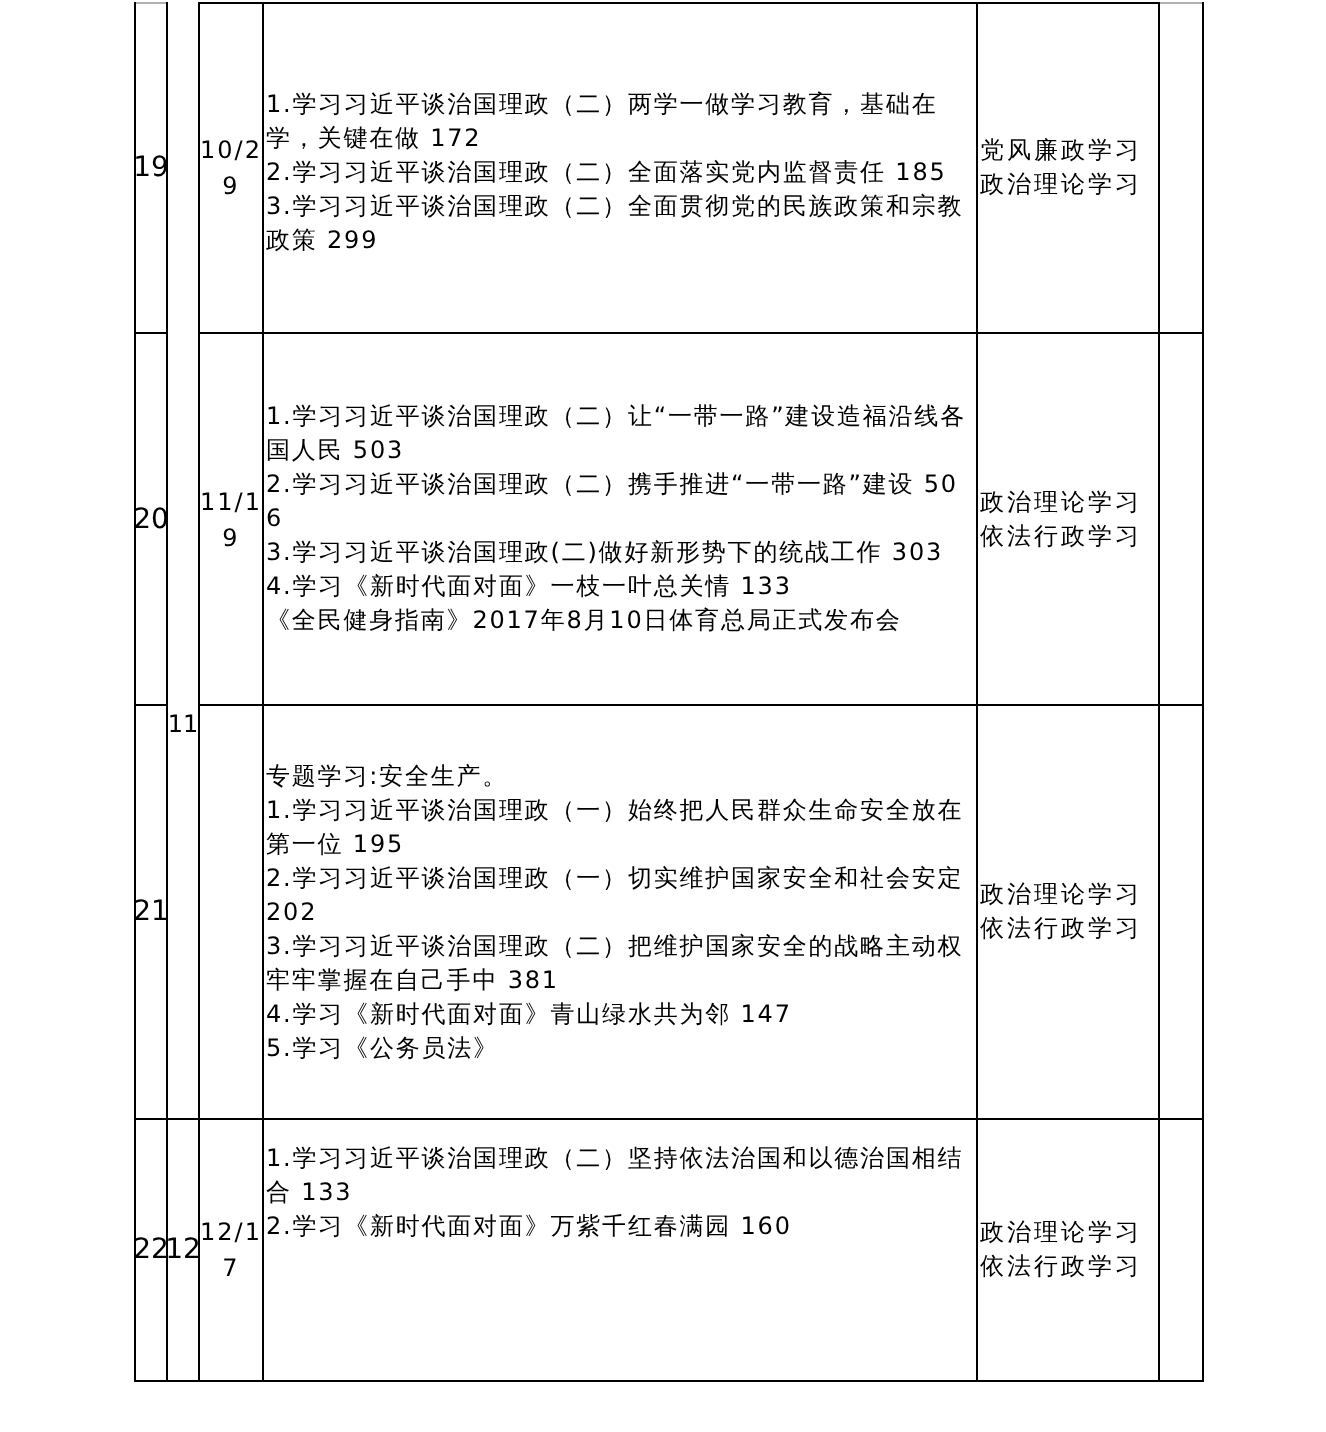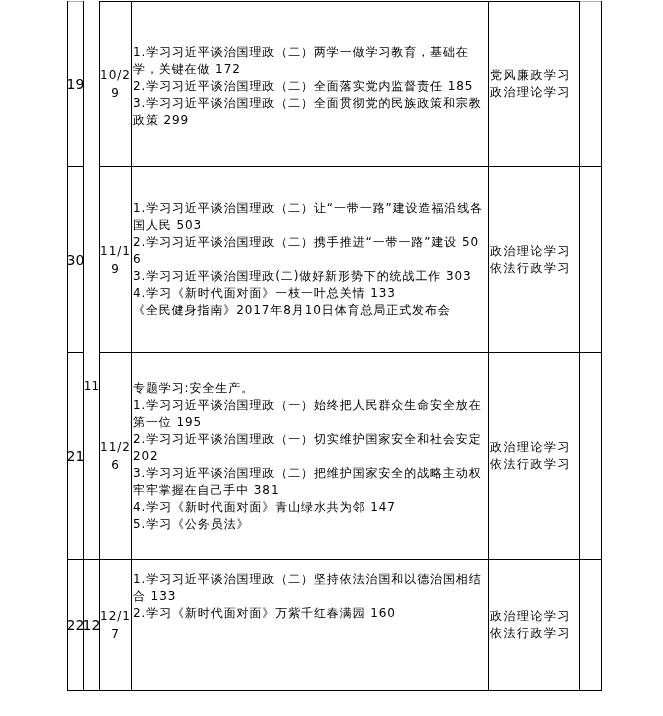--- a/index.html
+++ b/index.html
@@ -8,21 +8,21 @@
     .page { position: absolute; left: 0; top: 0; width: 663px; height: 716px; }
     .ln { position: absolute; background: #000; }
     .ln.gray { background: #b0b0b0; }
     .cell { position: absolute; box-sizing: border-box; display: flex; align-items: center; }
     .num { font-size: 14px; justify-content: center; letter-spacing: 0px; }
     .date { font-size: 12px; justify-content: center; text-align: center; line-height: 18px; letter-spacing: 1px; }
     .content { font-size: 12px; line-height: 17px; padding-left: 1px; padding-right: 1px; letter-spacing: 0.9px; }
     .content .inner { width: 100%; }
     .content .line { display: block; white-space: normal; word-break: break-all; }
     .cat { font-size: 12px; line-height: 17px; letter-spacing: 1.5px; padding-left: 1px; }
-    .month { font-size: 12px; justify-content: center; align-items: flex-start; margin-top: 24px; }
+    .month { font-size: 12px; justify-content: center; align-items: flex-start; }
   </style>
 </head>
 <body>
 
 <div class="page">
 
   <div class="ln gray" style="left:67px;top:1px;width:16px;height:1px;"></div>
   <div class="ln" style="left:99px;top:1px;width:480px;height:1px;"></div>
   <div class="ln gray" style="left:579px;top:1px;width:23px;height:1px;"></div>
 
@@ -65,21 +65,21 @@
     <div>
       <div>党风廉政学习</div>
       <div>政治理论学习</div>
     </div>
   </div>
   <div class="cell" style="left:580px;top:2px;width:21px;height:164px;">
     <span></span>
   </div>
 
   <div class="cell num" style="left:68px;top:167px;width:15px;height:185px;">
-    <span>30</span>
+    <span>20</span>
   </div>
   <div class="cell date" style="left:100px;top:167px;width:31px;height:185px;">
     <div>
       <div>11/1</div>
       <div>9</div>
     </div>
   </div>
   <div class="cell content" style="left:132px;top:167px;width:356px;height:185px;">
     <div class="inner">
       <span class="line">1.学习习近平谈治国理政（二）让“一带一路”建设造福沿线各国人民 503</span>
@@ -94,26 +94,20 @@
       <div>政治理论学习</div>
       <div>依法行政学习</div>
     </div>
   </div>
   <div class="cell" style="left:580px;top:167px;width:21px;height:185px;">
     <span></span>
   </div>
 
   <div class="cell num" style="left:68px;top:353px;width:15px;height:206px;">
     <span>21</span>
-  </div>
-  <div class="cell date" style="left:100px;top:353px;width:31px;height:206px;">
-    <div>
-      <div>11/2</div>
-      <div>6</div>
-    </div>
   </div>
   <div class="cell content" style="left:132px;top:353px;width:356px;height:206px;">
     <div class="inner">
       <span class="line">专题学习:安全生产。</span>
       <span class="line">1.学习习近平谈治国理政（一）始终把人民群众生命安全放在第一位 195</span>
       <span class="line">2.学习习近平谈治国理政（一）切实维护国家安全和社会安定 202</span>
       <span class="line">3.学习习近平谈治国理政（二）把维护国家安全的战略主动权牢牢掌握在自己手中 381</span>
       <span class="line">4.学习《新时代面对面》青山绿水共为邻 147</span>
       <span class="line">5.学习《公务员法》</span>
     </div>

